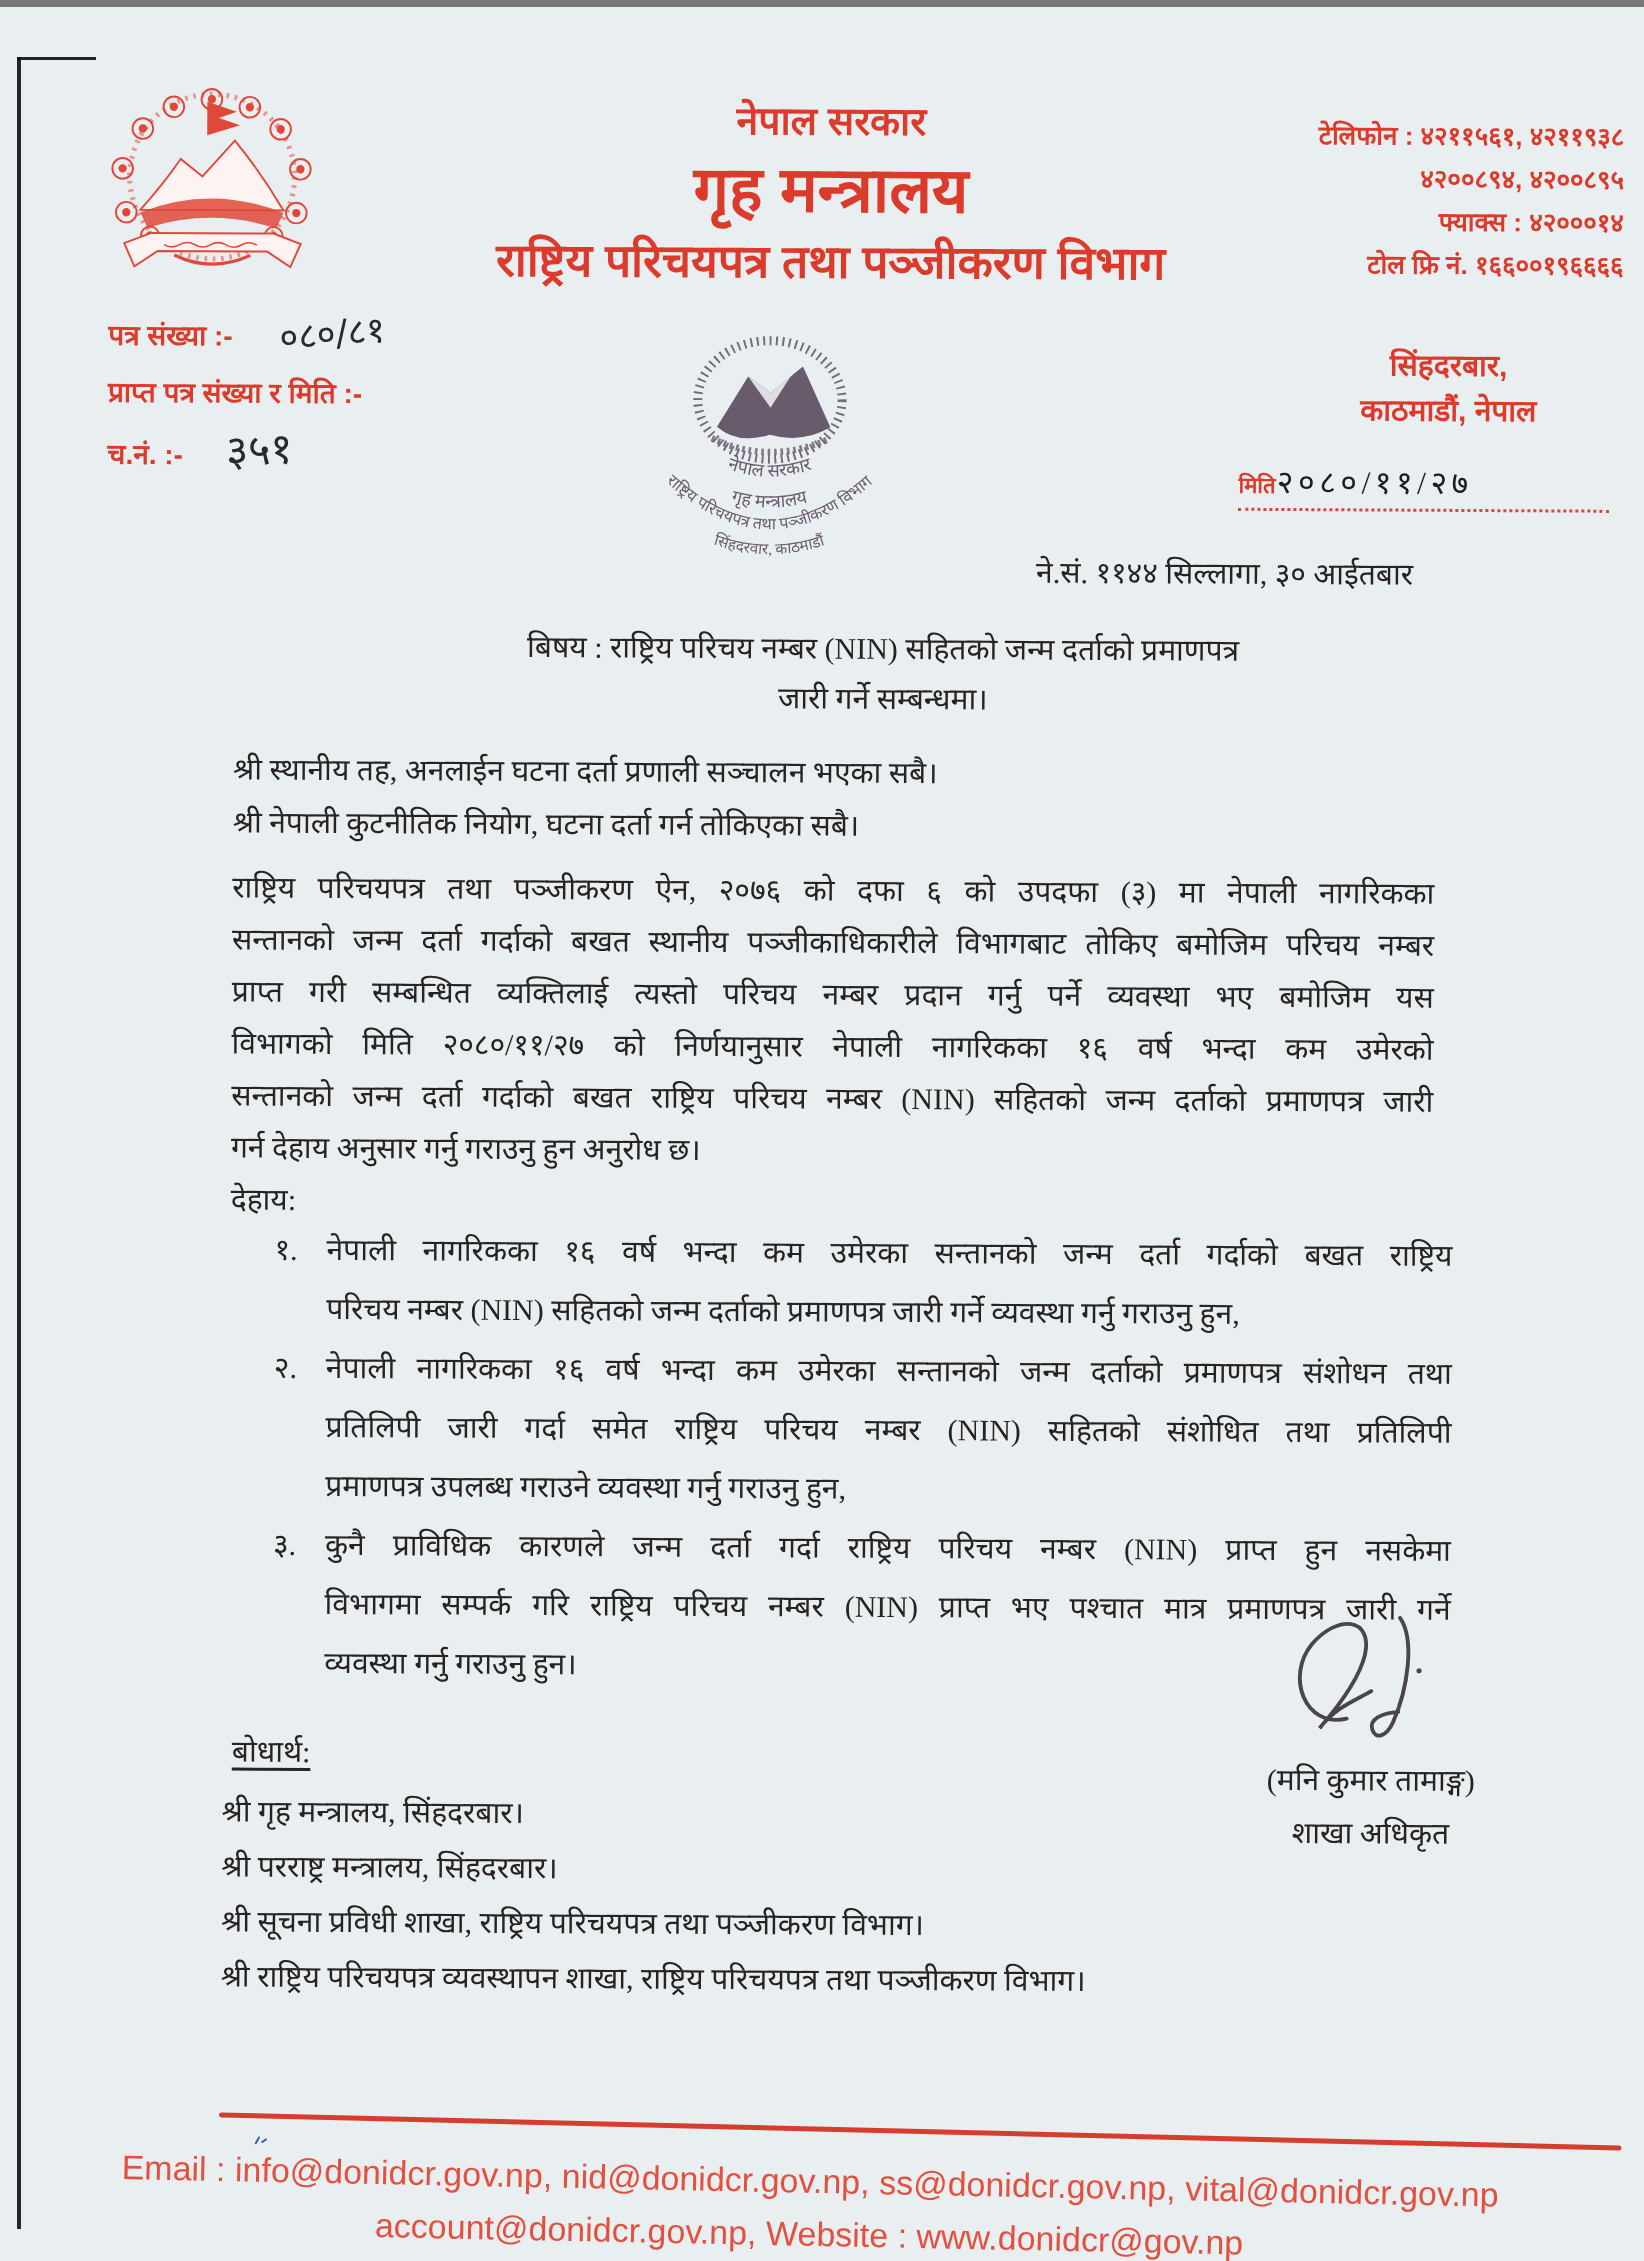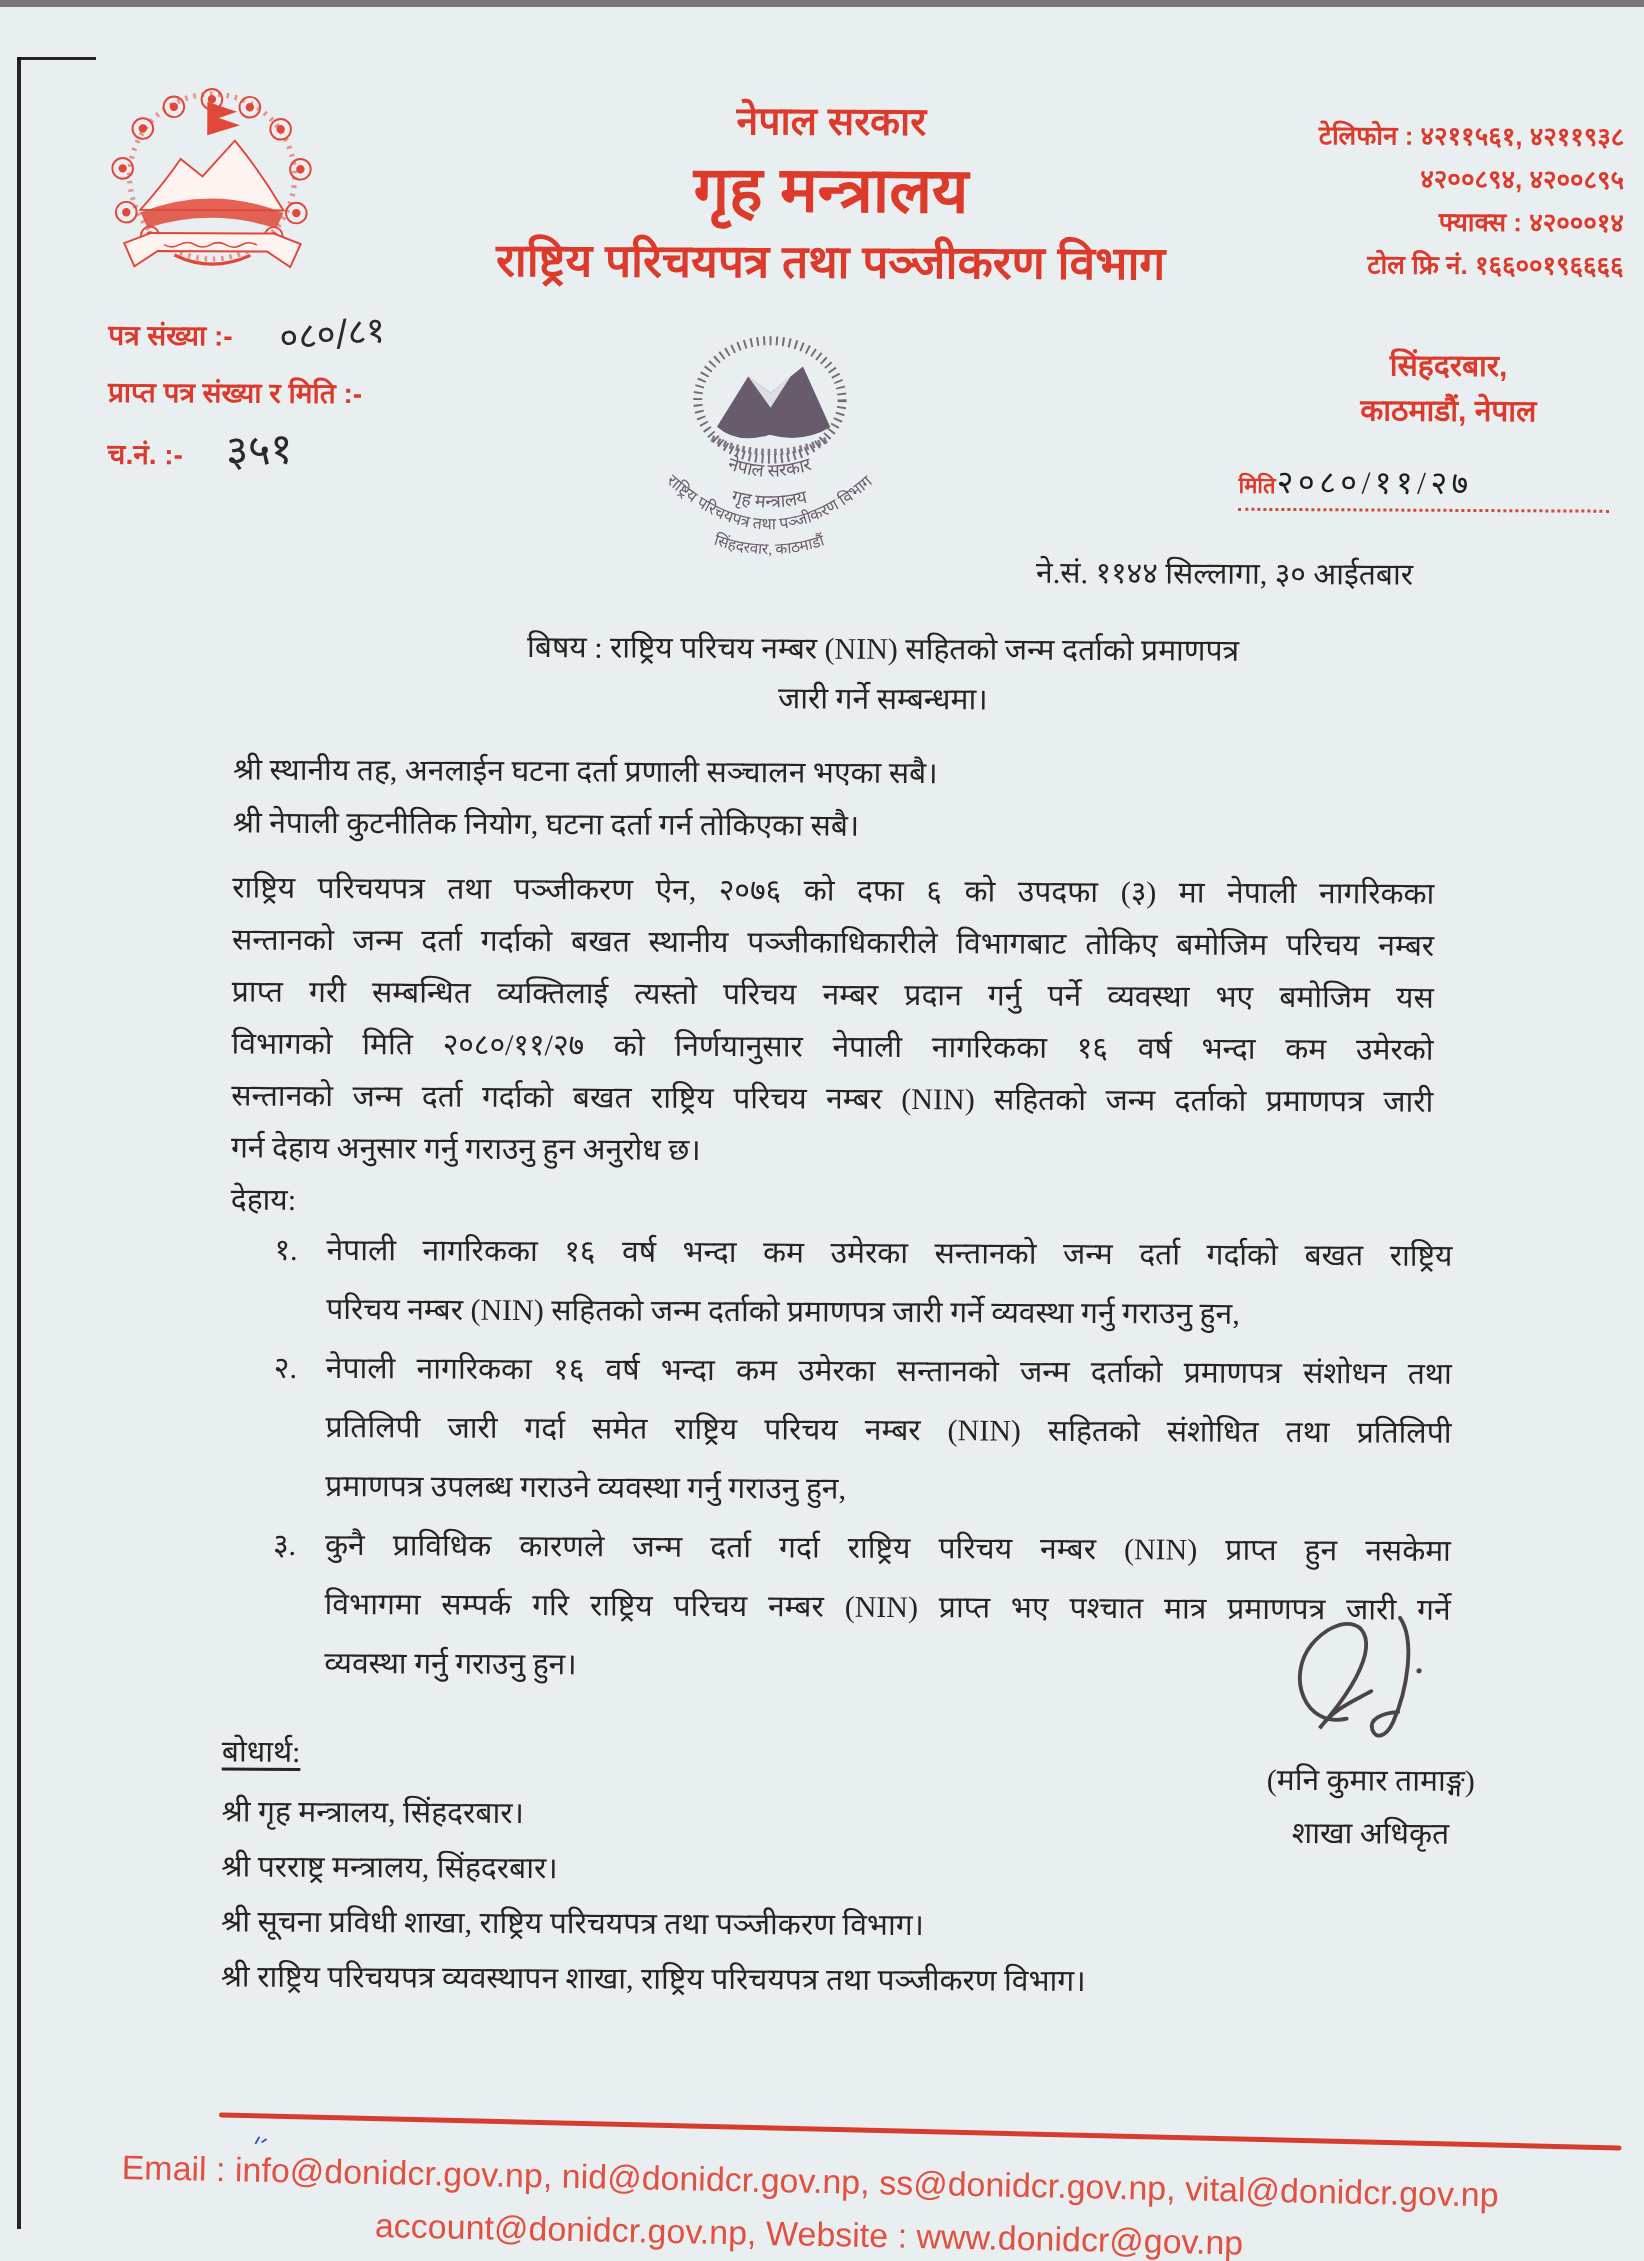--- a/index.html
+++ b/index.html
@@ -67,21 +67,21 @@
   
   .list{left:333px;top:1213px;width:1126px;font-size:30px;line-height:59px;}
   .item{position:relative;}
   .inum{position:absolute;left:-52px;top:0;}
 
   
   .sig-svg{left:1259px;top:1587px;}
   .sig-block{left:1219px;top:1741px;width:322px;text-align:center;font-size:30px;line-height:53px;}
 
   
-  .bodh-label{left:231px;top:1723px;font-size:30px;text-decoration:underline;text-underline-offset:6.4px;text-align:center;}
+  .bodh-label{left:241px;top:1723px;font-size:30px;text-decoration:underline;text-underline-offset:6.4px;text-align:center;}
   .bodh-items{left:231px;top:1777px;width:1225px;font-size:30px;line-height:55px;}
 
   
   .footer-rule{left:230px;top:2106px;width:1403px;height:4.5px;background:#d63d2e;
     transform:rotate(1.05deg);transform-origin:left center;border-radius:2.6px;}
   .footer-mails{left:0;top:2136px;width:1644px;text-align:center;color:var(--red-soft);
     font-family:"Liberation Sans","DejaVu Sans",sans-serif;
     font-size:34px;line-height:53px;transform:rotate(0.85deg);transform-origin:12% 0;}
   .pen-mark{left:263px;top:2125px;}
 </style>

